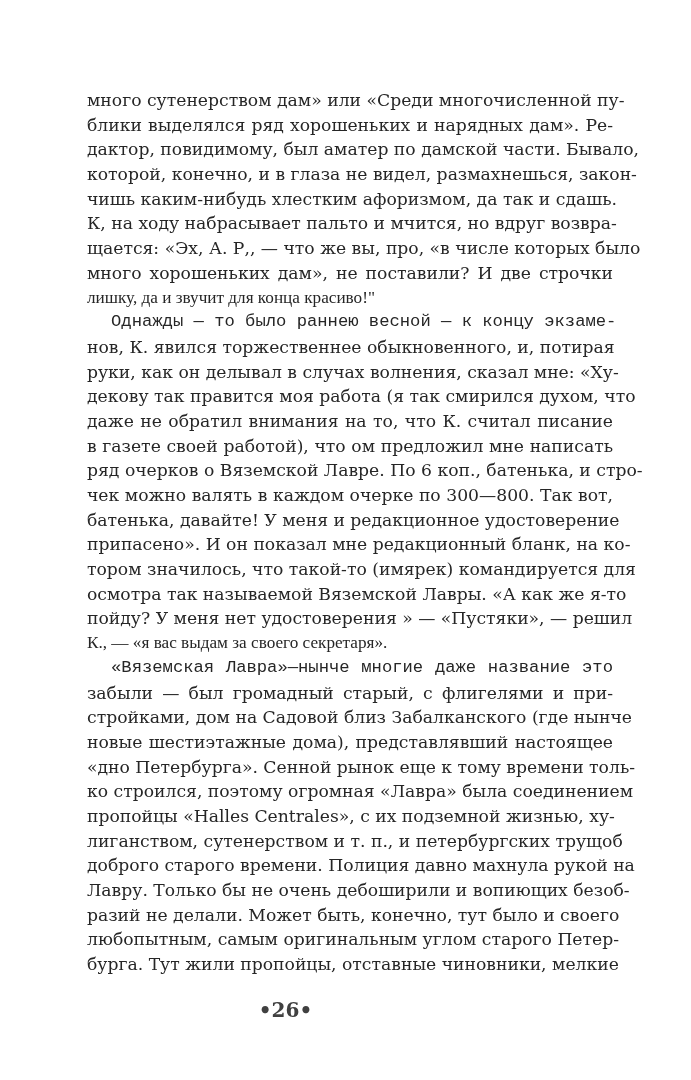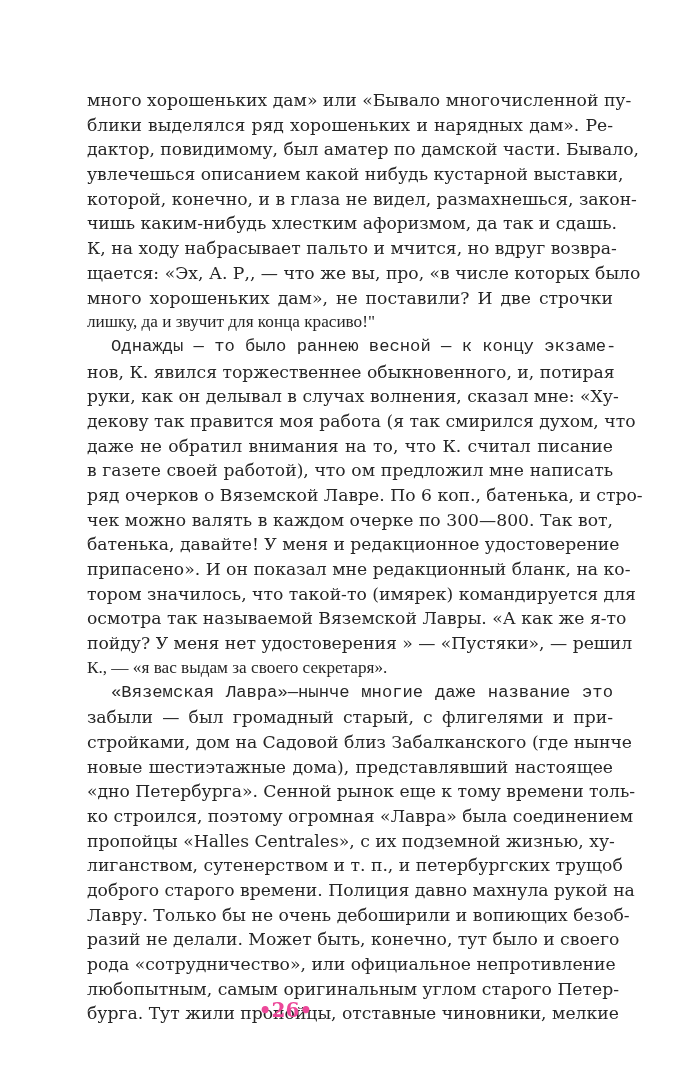--- a/index.html
+++ b/index.html
@@ -13,32 +13,31 @@
   }
   .line {
     display: block; height: 24.7px; line-height: 24.7px;
     font-size: 17.2px; white-space: nowrap;
     text-align: justify; text-align-last: justify;
   }
   .line.last { text-align-last: left; font-family: Liberation Serif, serif; }
   .line.indent { padding-left: 24px; font-family: Liberation Mono, monospace; }
   .page-number {
     position: absolute; left: 0; width: 571px; top: 998px; text-align: center;
-    font-size: 20px; font-weight: bold; color: #ec4899;
+    font-size: 20px; font-weight: bold; color: #404040;
     font-family: "DejaVu Serif", "Liberation Serif", serif;
   }
 </style>
 </head>
 <body>
 
 <div class="page-text" id="text-root">
-    <span class="line">много хорошеньких дам» или «Бывало многочисленной пу-</span>
+    <span class="line">много сутенерством дам» или «Среди многочисленной пу-</span>
     <span class="line">блики выделялся ряд хорошеньких и нарядных дам». Ре-</span>
     <span class="line">дактор, повидимому, был аматер по дамской части. Бывало,</span>
-    <span class="line">увлечешься описанием какой нибудь кустарной выставки,</span>
     <span class="line">которой, конечно, и в глаза не видел, размахнешься, закон-</span>
     <span class="line">чишь каким-нибудь хлестким афоризмом, да так и сдашь.</span>
     <span class="line">К, на ходу набрасывает пальто и мчится, но вдруг возвра-</span>
     <span class="line">щается: «Эх, А. Р,, — что же вы, про, «в числе которых было</span>
     <span class="line">много хорошеньких дам», не поставили? И две строчки</span>
     <span class="line last">лишку, да и звучит для конца красиво!"</span>
     <span class="line indent">Однажды — то было раннею весной — к концу экзаме-</span>
     <span class="line">нов, К. явился торжественнее обыкновенного, и, потирая</span>
     <span class="line">руки, как он делывал в случах волнения, сказал мне: «Ху-</span>
     <span class="line">декову так правится моя работа (я так смирился духом, что</span>
@@ -56,17 +55,16 @@
     <span class="line">забыли — был громадный старый, с флигелями и при-</span>
     <span class="line">стройками, дом на Садовой близ Забалканского (где нынче</span>
     <span class="line">новые шестиэтажные дома), представлявший настоящее</span>
     <span class="line">«дно Петербурга». Сенной рынок еще к тому времени толь-</span>
     <span class="line">ко строился, поэтому огромная «Лавра» была соединением</span>
     <span class="line">пропойцы «Halles Centrales», с их подземной жизнью, ху-</span>
     <span class="line">лиганством, сутенерством и т. п., и петербургских трущоб</span>
     <span class="line">доброго старого времени. Полиция давно махнула рукой на</span>
     <span class="line">Лавру. Только бы не очень дебоширили и вопиющих безоб-</span>
     <span class="line">разий не делали. Может быть, конечно, тут было и своего</span>
-    <span class="line">рода «сотрудничество», или официальное непротивление</span>
     <span class="line">любопытным, самым оригинальным углом старого Петер-</span>
     <span class="line">бурга. Тут жили пропойцы, отставные чиновники, мелкие</span>
   </div>
 <div class="page-number">•26•</div>
 
 </body></html>

